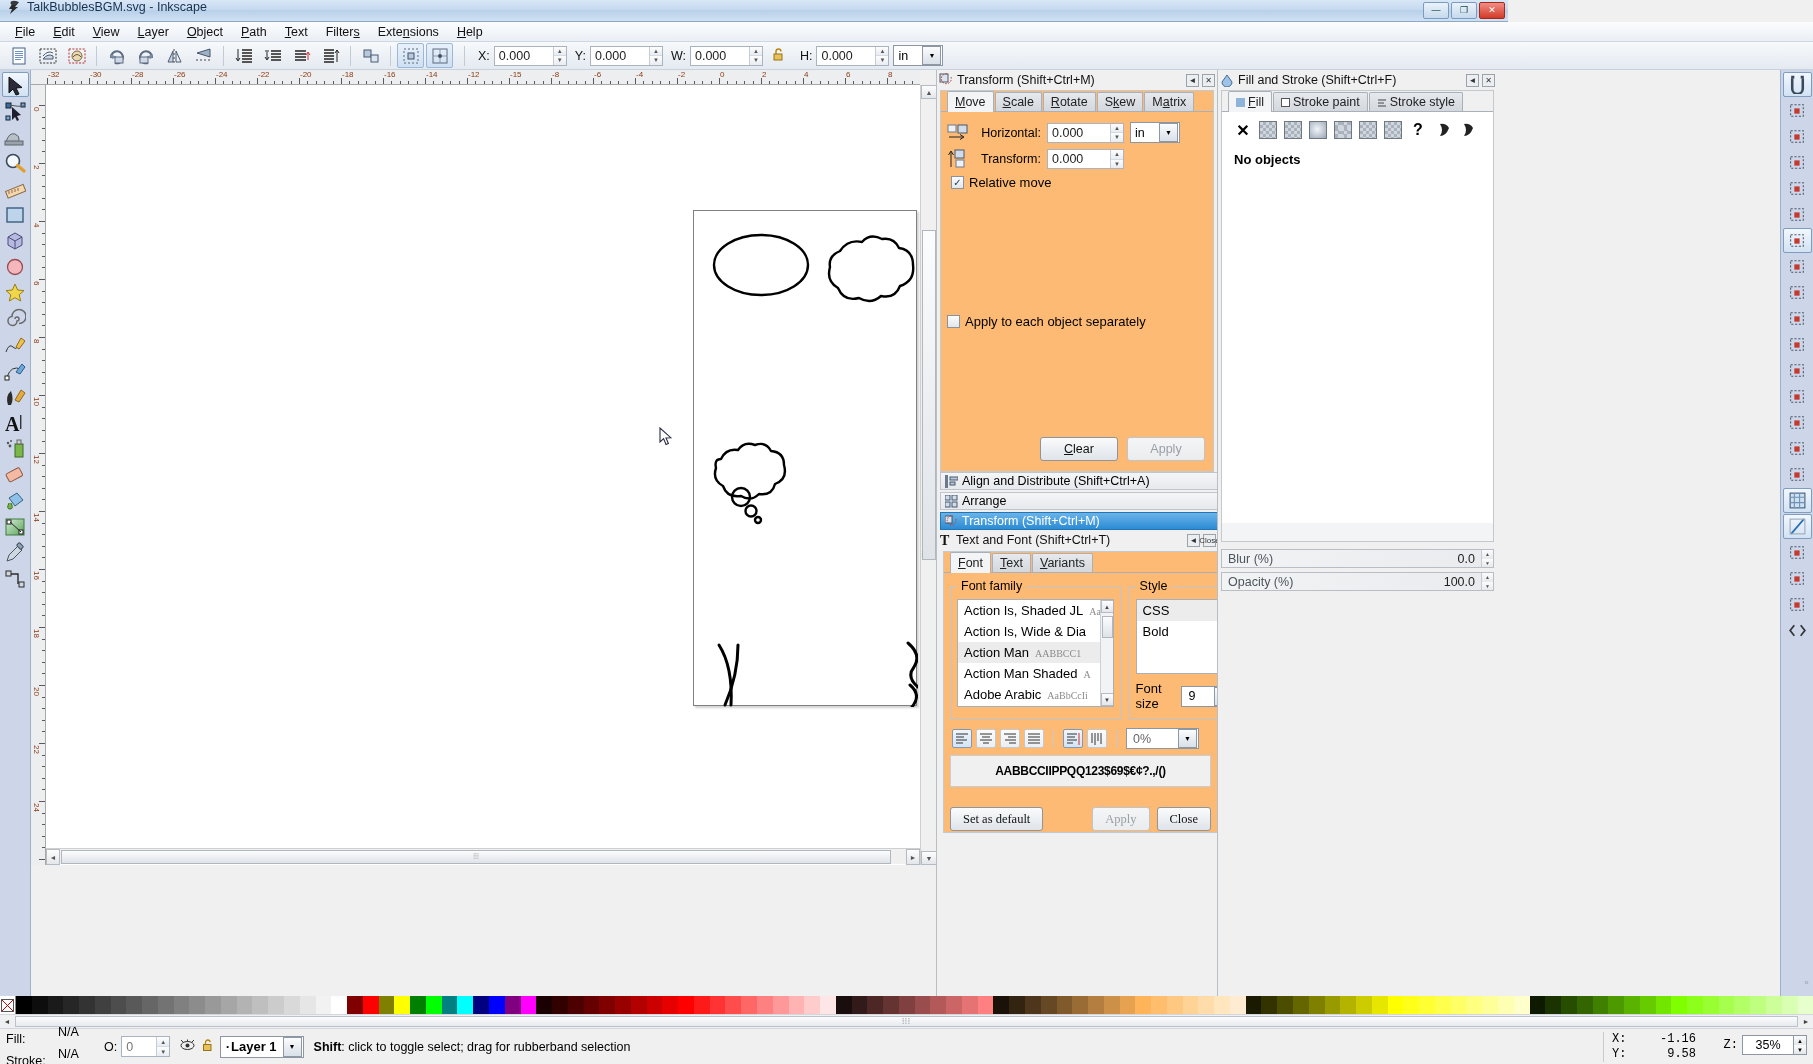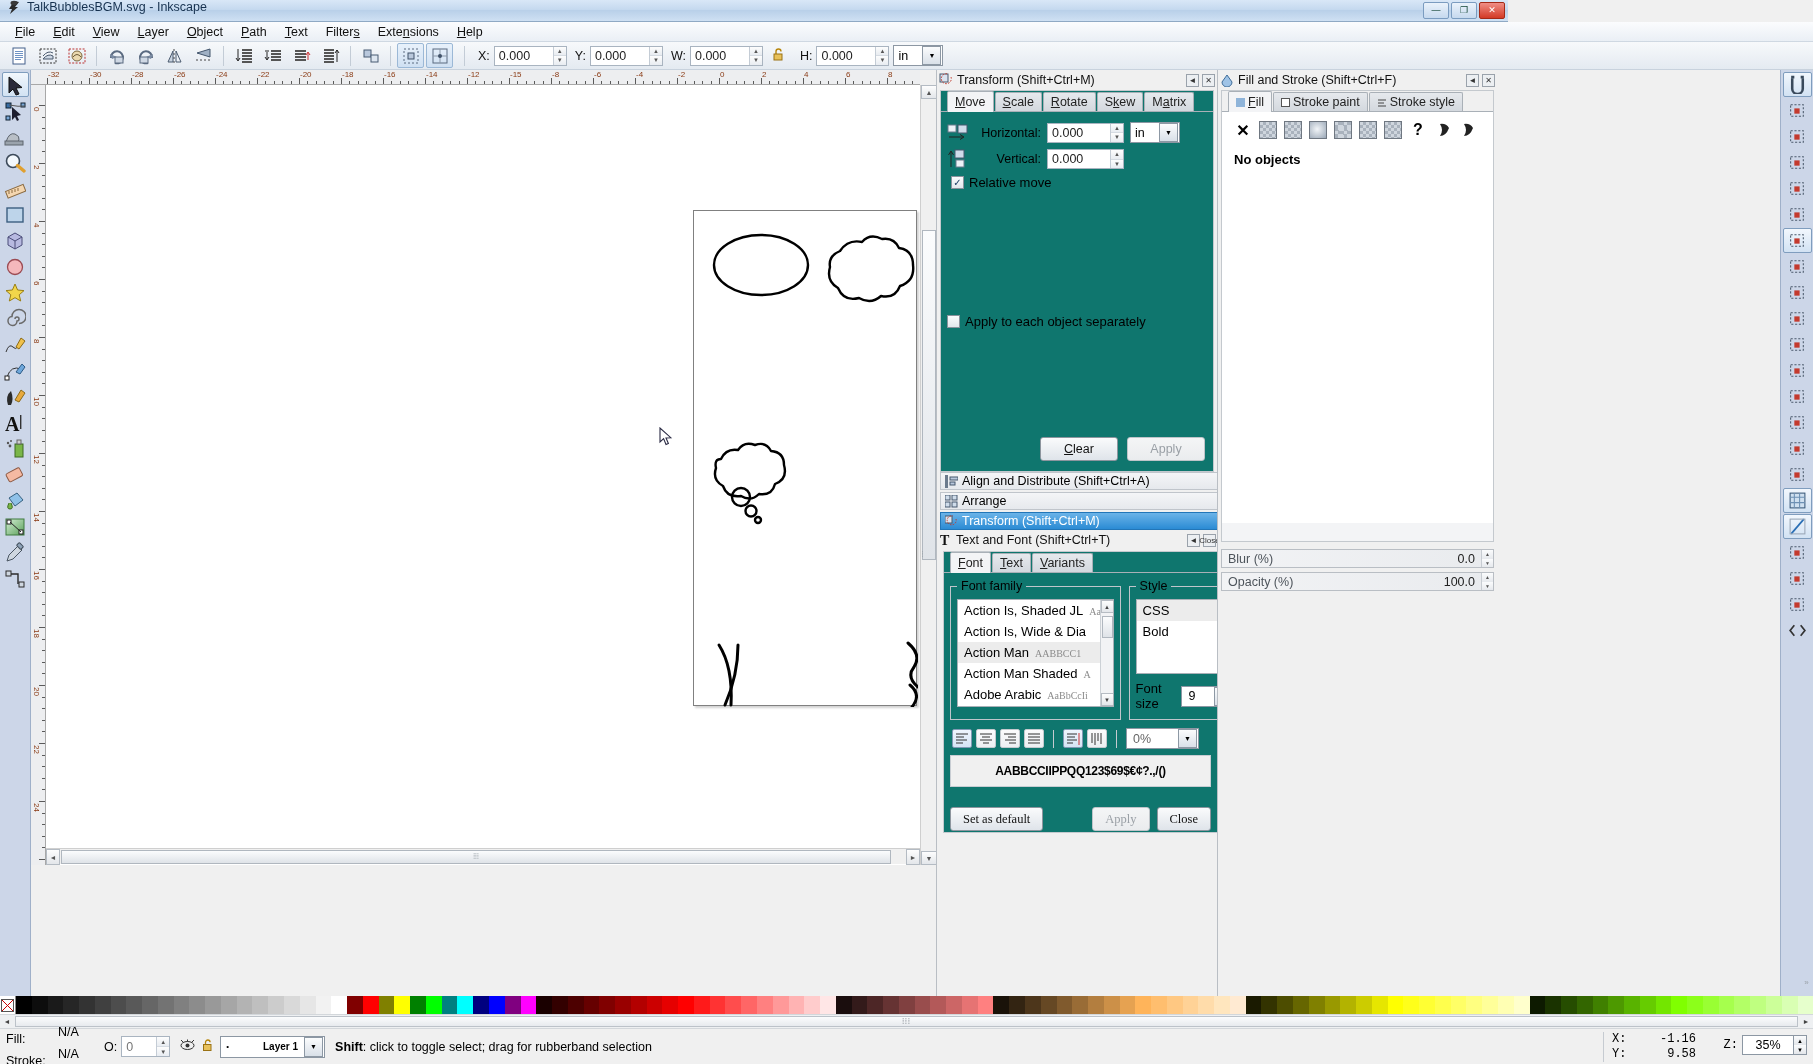--- a/index.html
+++ b/index.html
@@ -135,21 +135,21 @@
   .panel-title {
     display:flex; align-items:center; height:20px; padding:0 2px;
     background:#f0f0f0; font-size:12.5px; color:#111;
   }
   .panel-title .t { flex:1; padding-left:3px; }
   .ptbtn {
     width:13px; height:13px; border:1px solid #9aa2ab; background:#eceff2;
     display:flex; align-items:center; justify-content:center; font-size:8px; margin-left:3px; color:#333;
   }
   .panel-body {
-    background:#0f766e; border:1px solid #c4c9ce; margin:0 3px;
+    background:#fdba74; border:1px solid #c4c9ce; margin:0 3px;
   }
 
   .tabs { display:flex; align-items:flex-end; height:21px; padding-left:6px; border-bottom:1px solid #a9b0b7; }
   .tab {
     height:19px; padding:0 7px; font-size:12.5px; line-height:19px;
     border:1px solid #a9b0b7; border-bottom:none; background:linear-gradient(to bottom,#e6e9ed,#d3d8de);
     margin-right:1px; border-radius:2px 2px 0 0; color:#222;
   }
   .tab.active { background:#f3f4f6; height:21px; line-height:21px; position:relative; top:1px; }
   .tab u { text-decoration:underline; }
@@ -263,21 +263,21 @@
     background:#f0f0f0; display:flex; align-items:center; font-size:12.5px;
   }
   .fs-col { width:96px; padding-left:6px; line-height:15px; }
   .fs-col div { display:flex; }
   .fs-col b { font-weight:normal; width:52px;margin-top:7px; }
   .op-wrap { display:flex; align-items:center; margin-left:8px; }
   .op-wrap .lb { margin-right:4px; }
   .layer-combo {
     display:inline-flex; align-items:center; height:22px; border:1px solid #8c97a3; background:#fff; margin-left:6px;
   }
-  .layer-combo .v { padding:0 6px; font-size:10px; font-weight:bold;margin-left:32px; }
+  .layer-combo .v { padding:0 6px; font-size:13px; font-weight:bold; }
   .layer-combo .ar { width:19px; height:20px; margin-right:1px; border:1px solid #8d98a4;
     background:linear-gradient(to bottom,#fbfcfd,#d9e0e8); display:flex; align-items:center; justify-content:center; font-size:7px; }
   .hint { margin-left:10px; }
   .hint b { font-weight:bold; }
   .coords {
     position:absolute; right:92px; top:1032px; width:118px; height:30px;
     border-left:1px solid #c6cbd1; font-family:"Liberation Mono",monospace; font-size:12px; line-height:15px;
     padding-left:8px;
   }
   .coords .r { display:flex; }
@@ -916,21 +916,21 @@
           </span>
         </div>
         <div class="frow">
           <span class="fico">
             <svg width="22" height="20" viewBox="0 0 22 20">
                 <rect x="8" y="1" width="9" height="8" fill="#cfdcea" stroke="#47586e"></rect>
                 <rect x="9" y="11" width="8" height="7" fill="#eef2f7" stroke="#6b7a8c"></rect>
                 <path d="M4 18 v-15 M1.5 6 l2.5-4 l2.5 4" stroke="#222" fill="none"></path>
               </svg>
           </span>
-          <span class="flbl">Vertical:</span>
+          <span class="flbl">Transform:</span>
           <span class="spin">
             <input readonly="" style="width: 62px;" value="0.000">
             <span class="btns">
                 <i>▲</i>
                 <i>▼</i>
               </span>
           </span>
         </div>
         <div class="frow" style="margin-left:10px;">
           <span class="chk">✓</span>

